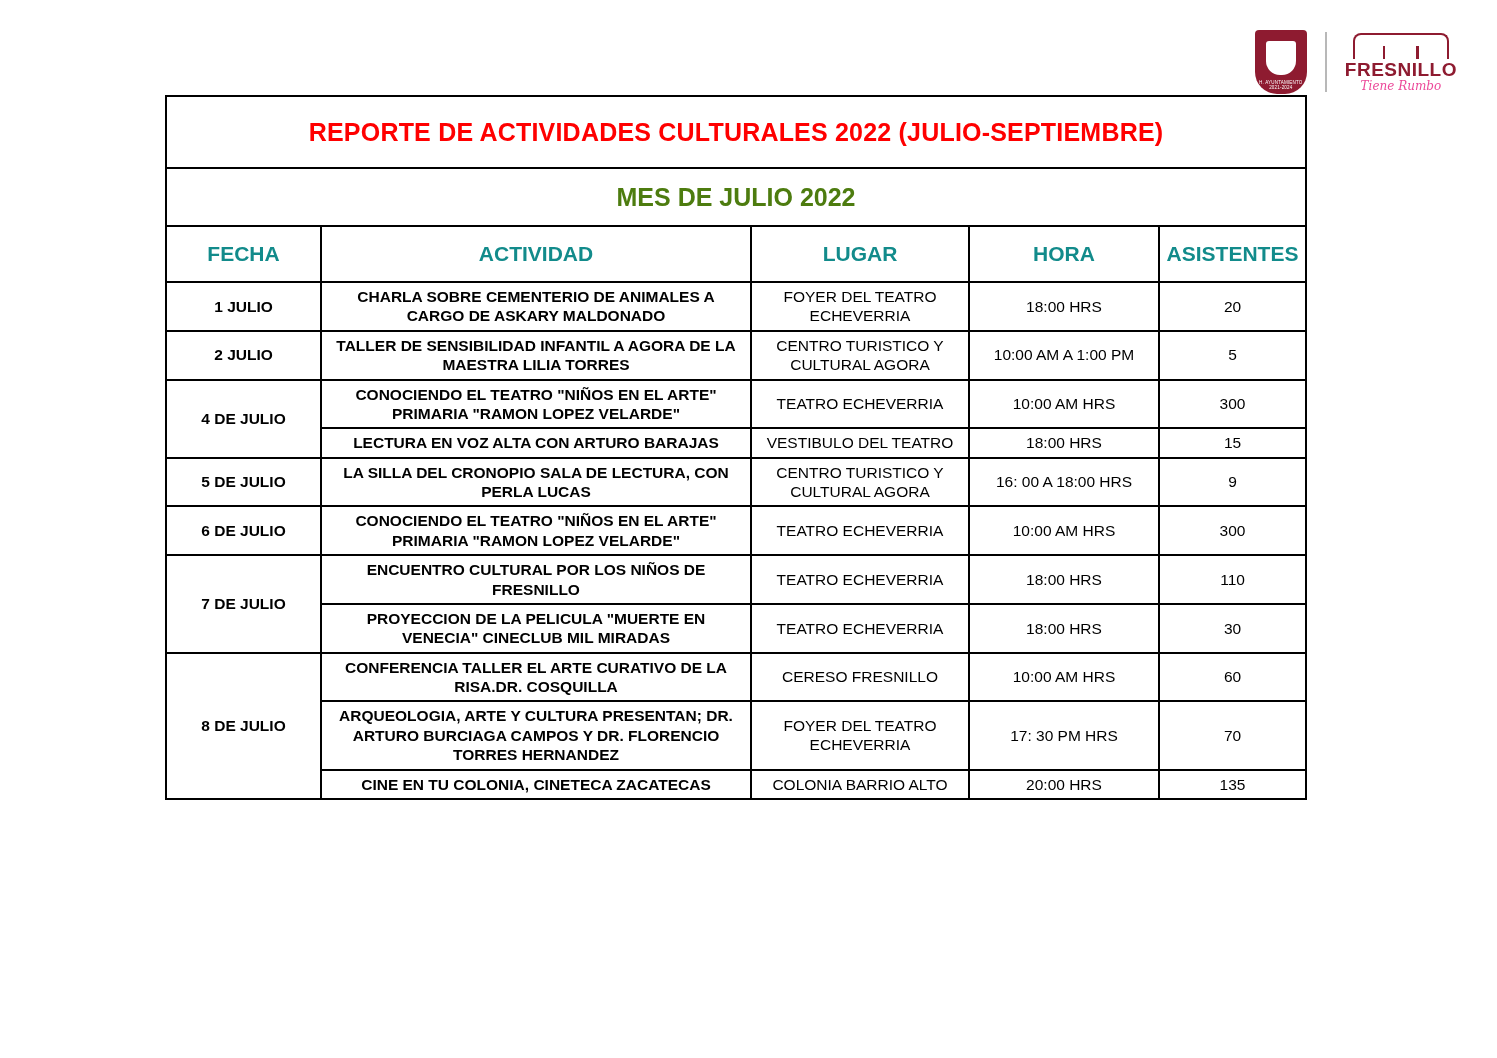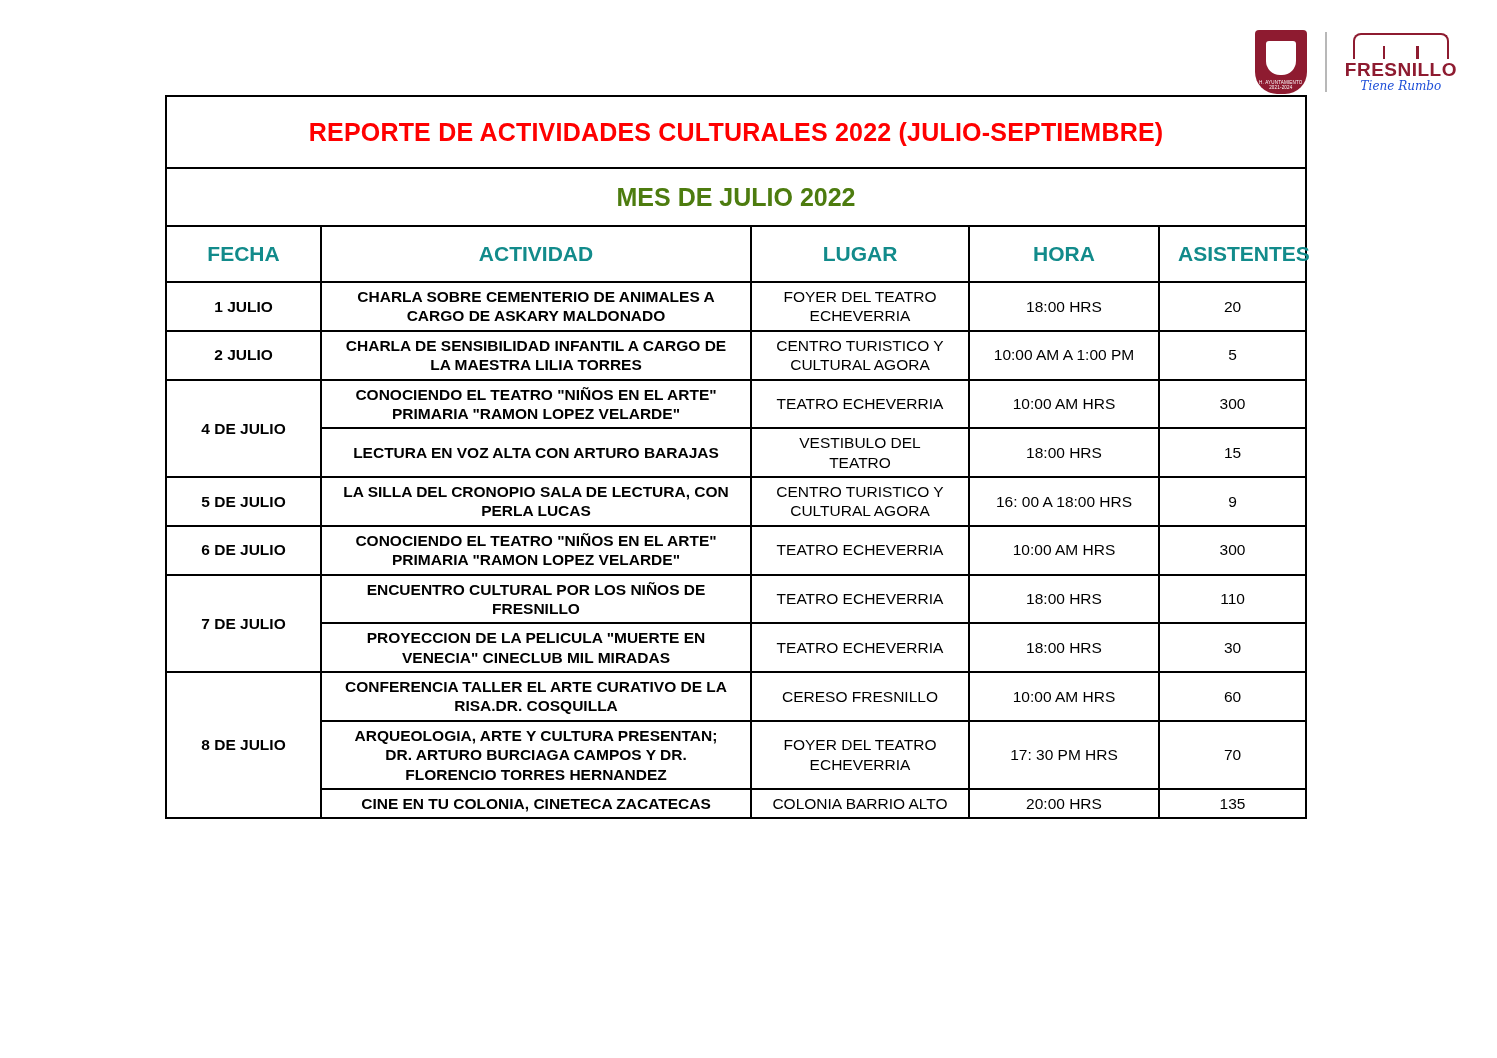--- a/index.html
+++ b/index.html
@@ -118,41 +118,41 @@
     font-size: 19px;
     font-weight: bold;
     color: #8e1b30;
     letter-spacing: 0.5px;
     margin-top: 1px;
   }
   .fres-tag {
     font-family: "DejaVu Serif", serif;
     font-style: italic;
     font-size: 12px;
-    color: #1d4ed8;
+    color: #ec4899;
     margin-top: 1px;
   }
 
   
   .report-wrap {
     position: absolute;
     left: 165px;
     top: 95px;
     width: 1140px;
   }
   table.report {
     border-collapse: collapse;
     table-layout: fixed;
     width: 1140px;
     background: #ffffff;
   }
   table.report td,
   table.report th {
     border: 2px solid #000000;
-    padding: 4px 18px;
+    padding: 4px 6px;
     text-align: center;
     vertical-align: middle;
     font-family: "Liberation Sans", sans-serif;
   }
 
   tr.title-row td {
     height: 62px;
     color: #ff0000;
     font-size: 25px;
     font-weight: bold;
@@ -236,21 +236,21 @@
           </tr>
           <tr class="data-row">
             <td class="c-fecha" rowspan="1">1 JULIO</td>
             <td class="c-act">CHARLA SOBRE CEMENTERIO DE ANIMALES A CARGO DE ASKARY MALDONADO</td>
             <td class="c-lugar">FOYER DEL TEATRO ECHEVERRIA</td>
             <td class="c-hora">18:00 HRS</td>
             <td class="c-asis">20</td>
           </tr>
           <tr class="data-row">
             <td class="c-fecha" rowspan="1">2 JULIO</td>
-            <td class="c-act">CHARLA DE SENSIBILIDAD INFANTIL A CARGO DE LA MAESTRA LILIA TORRES</td>
+            <td class="c-act">TALLER DE SENSIBILIDAD INFANTIL A AGORA DE LA MAESTRA LILIA TORRES</td>
             <td class="c-lugar">CENTRO TURISTICO Y CULTURAL AGORA</td>
             <td class="c-hora">10:00 AM A 1:00 PM</td>
             <td class="c-asis">5</td>
           </tr>
           <tr class="data-row">
             <td class="c-fecha" rowspan="2">4 DE JULIO</td>
             <td class="c-act">CONOCIENDO EL TEATRO "NIÑOS EN EL ARTE" PRIMARIA "RAMON LOPEZ VELARDE"</td>
             <td class="c-lugar">TEATRO ECHEVERRIA</td>
             <td class="c-hora">10:00 AM HRS</td>
             <td class="c-asis">300</td>

